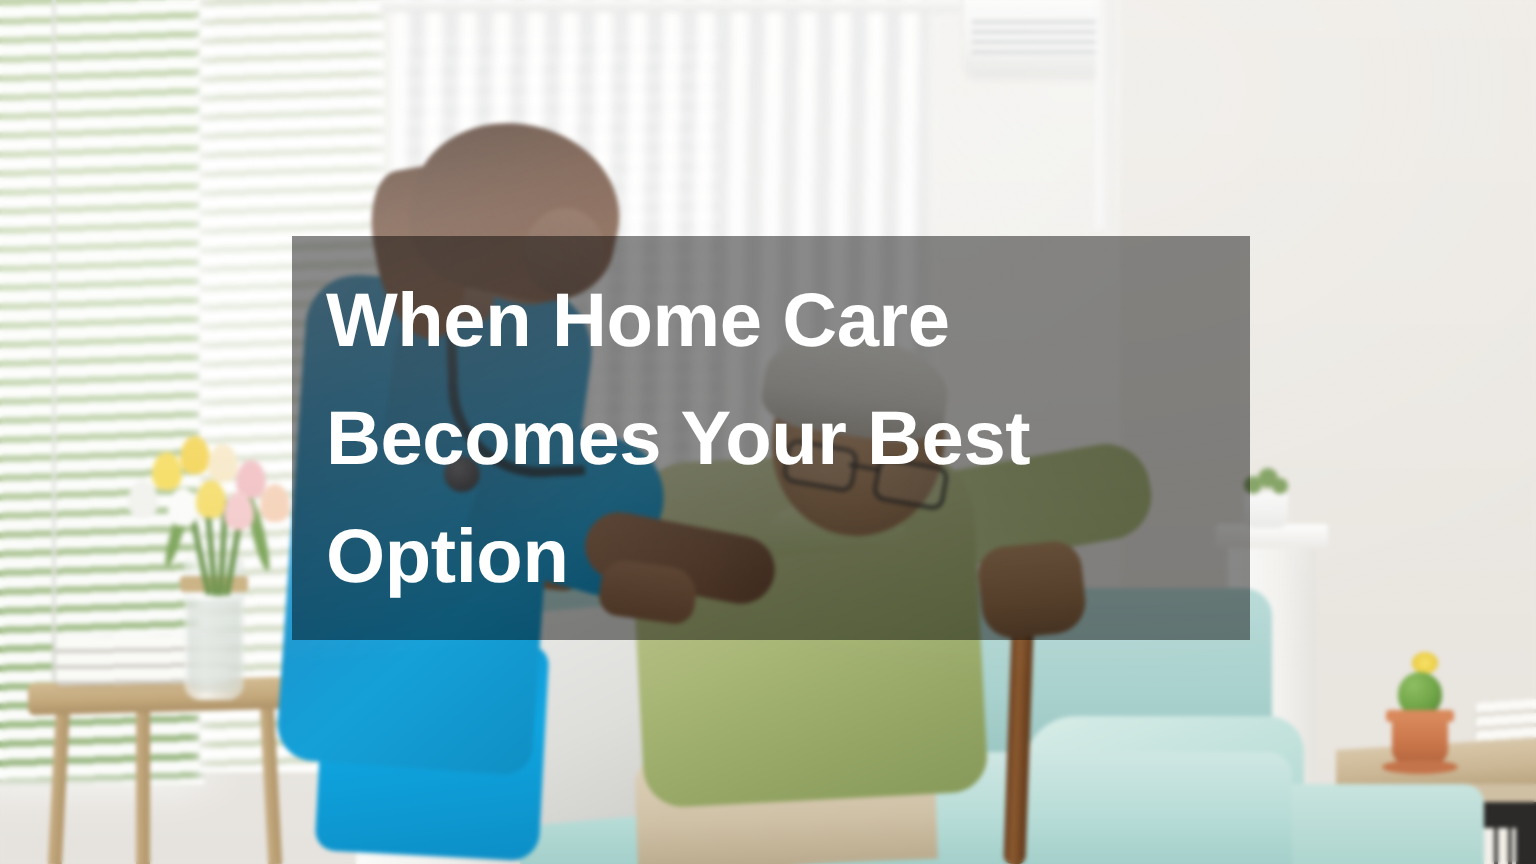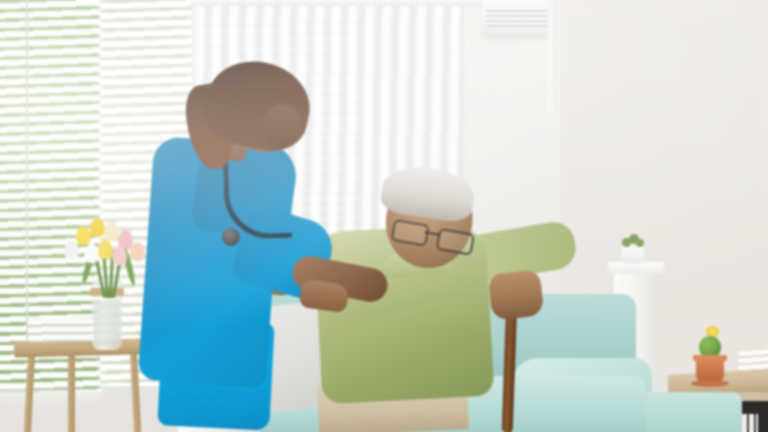--- a/index.html
+++ b/index.html
@@ -769,14 +769,19 @@
       <div class="cg-hair"></div>
       <div class="cg-face-shadow"></div>
       <div class="cg-arm"></div>
       <div class="cg-hand"></div>
     </div>
 
     <div class="scene-blur"></div>
     <div class="scene-light"></div>
   </div>
 
+  <div class="title-overlay" style="left: 146px; top: 118px; width: 479px; height: 202px; background: rgba(0, 0, 0, 0.46);">
+    <h1 class="title-text" style="color: rgb(255, 255, 255);">When Home Care
+Becomes Your Best
+Option</h1>
+  </div>
 
 </div>
 
 </body></html>

